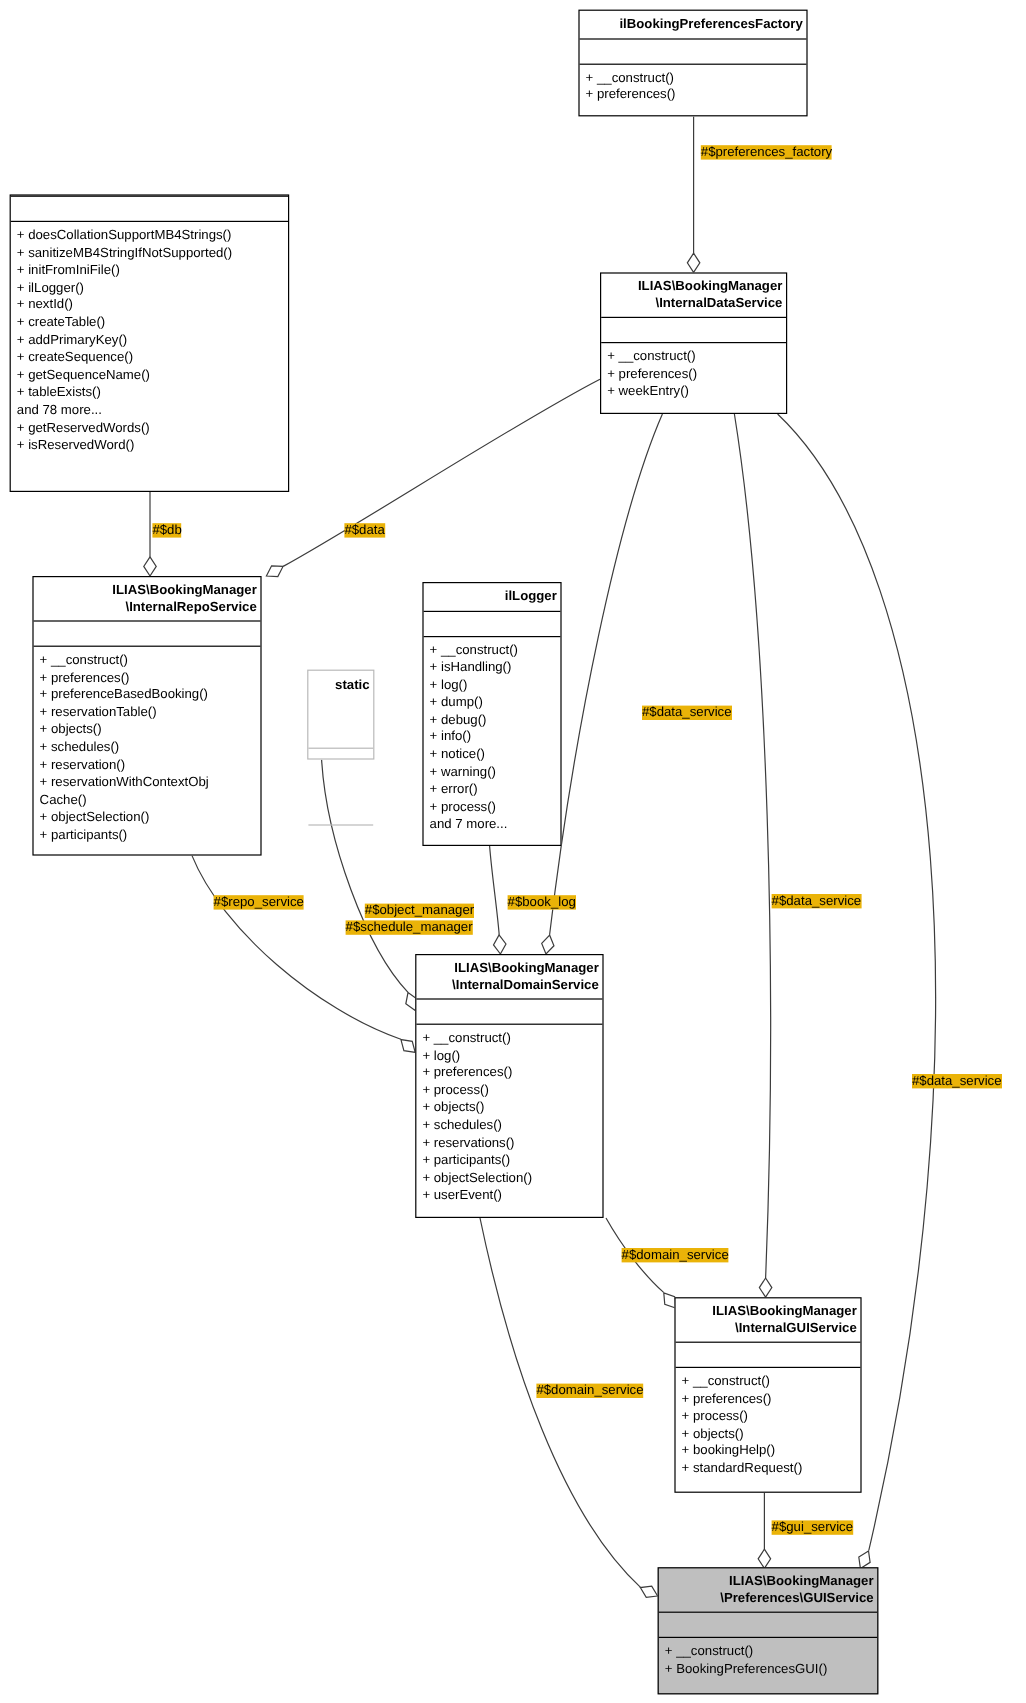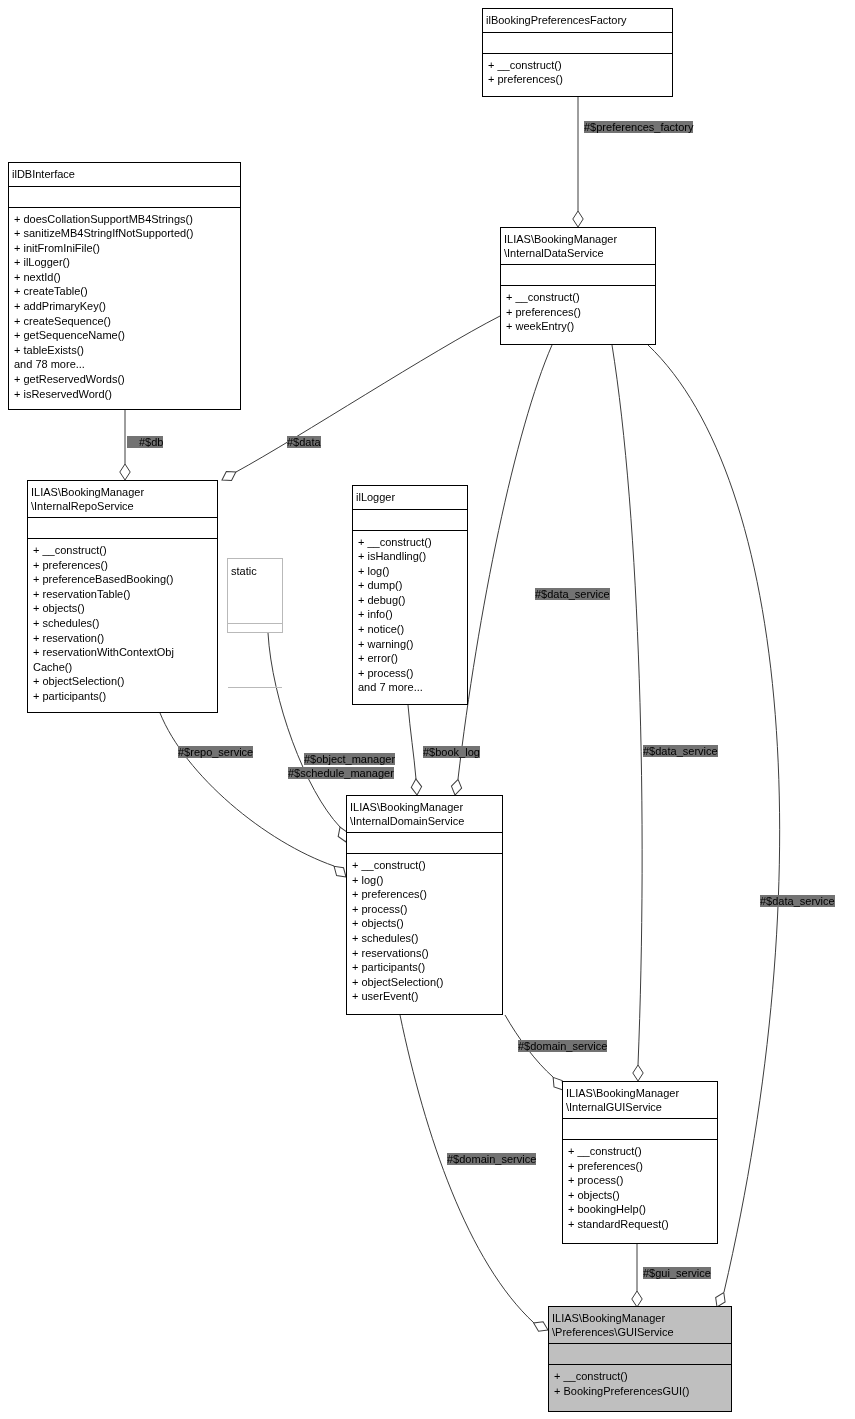--- a/index.html
+++ b/index.html
@@ -6,35 +6,35 @@
   html,body { background:#ffffff; }
   body {
     width:855px; height:1419px; position:relative; overflow:hidden;
     font-family:"Liberation Sans", sans-serif; color:#000;
   }
   .edges-svg { position:absolute; left:0; top:0; pointer-events:none; }
   .uml-box {
     position:absolute; background:#ffffff; border:1px solid #000000;
     font-size:11px; display:flex; flex-direction:column;
   }
-  .uml-title { text-align:left; padding:5px 3px 4px; }
+  .uml-title { text-align:right; padding:5px 3px 4px;font-weight:bold; }
   .uml-title div { line-height:13.5px; white-space:nowrap; }
   .uml-attrs { border-top:1px solid #000000; height:21px; flex:0 0 auto; }
   .uml-methods {
     border-top:1px solid #000000; padding:4px 3px 4px 5px;
     text-align:left; flex:1 1 auto; overflow:hidden;
   }
   .uml-methods div { line-height:14.6px; white-space:nowrap; }
   .uml-box.current { background:#bfbfbf; }
   .uml-box.static-box { border-color:#b9b9b9; }
   .static-box .uml-attrs, .static-box .uml-methods { border-top-color:#b9b9b9; }
   .static-box .uml-attrs { height:24px; }
   .static-box .uml-title { padding-top:6px; }
   .edge-label {
-    position:absolute; font-size:11px; white-space:nowrap; background:#737373;
+    position:absolute; font-size:11px; white-space:nowrap; background:#eab308;
   }
 </style>
 </head>
 <body>
 
 <svg class="edges-svg" width="855" height="1419" viewBox="0 0 855 1419">
   <g fill="none" stroke="#3c3c3c" stroke-width="1">
     <path d="M578,97 L578,211"></path>
     <path d="M125,410 L125,464"></path>
     <path d="M500,316 C430,352 300,437 236,472"></path>
@@ -69,23 +69,20 @@
       <div>ilBookingPreferencesFactory</div>
     </div>
   <div class="uml-attrs"></div>
   <div class="uml-methods">
       <div>+ __construct()</div>
       <div>+ preferences()</div>
     </div>
 </div>
 
 <div class="uml-box" style="left:8px; top:162px; width:233px; height:248px;">
-  <div class="uml-title">
-      <div>ilDBInterface</div>
-    </div>
   <div class="uml-attrs"></div>
   <div class="uml-methods">
       <div>+ doesCollationSupportMB4Strings()</div>
       <div>+ sanitizeMB4StringIfNotSupported()</div>
       <div>+ initFromIniFile()</div>
       <div>+ ilLogger()</div>
       <div>+ nextId()</div>
       <div>+ createTable()</div>
       <div>+ addPrimaryKey()</div>
       <div>+ createSequence()</div>
@@ -124,21 +121,21 @@
       <div>+ objects()</div>
       <div>+ schedules()</div>
       <div>+ reservation()</div>
       <div>+ reservationWithContextObj</div>
       <div>Cache()</div>
       <div>+ objectSelection()</div>
       <div>+ participants()</div>
     </div>
 </div>
 
-<div class="uml-box static-box" style="left:227px; top:558px; width:56px; height:75px;gap:40px;">
+<div class="uml-box static-box" style="left:256px; top:558px; width:56px; height:75px;gap:40px;">
   <div class="uml-title">
       <div>static</div>
     </div>
   <div class="uml-attrs"></div>
   <div class="uml-methods"></div>
 </div>
 
 <div class="uml-box" style="left:352px; top:485px; width:116px; height:220px;">
   <div class="uml-title">
       <div>ilLogger</div>
@@ -201,21 +198,21 @@
       <div>\Preferences\GUIService</div>
     </div>
   <div class="uml-attrs"></div>
   <div class="uml-methods">
       <div>+ __construct()</div>
       <div>+ BookingPreferencesGUI()</div>
     </div>
 </div>
 
 <span class="edge-label" style="left:584px; top:121px;">#$preferences_factory</span>
-<span class="edge-label" style="left:127px; top:436px;padding-left:12px;">#$db</span>
+<span class="edge-label" style="left:127px; top:436px;">#$db</span>
 <span class="edge-label" style="left:287px; top:436px;">#$data</span>
 <span class="edge-label" style="left:178px; top:746px;">#$repo_service</span>
 <span class="edge-label" style="left:288px; top:767px;text-align:center;">#$schedule_manager</span>
 <span class="edge-label" style="left:304px; top:753px;">#$object_manager</span>
 <span class="edge-label" style="left:423px; top:746px;">#$book_log</span>
 <span class="edge-label" style="left:535px; top:588px;">#$data_service</span>
 <span class="edge-label" style="left:643px; top:745px;">#$data_service</span>
 <span class="edge-label" style="left:760px; top:895px;">#$data_service</span>
 <span class="edge-label" style="left:518px; top:1040px;">#$domain_service</span>
 <span class="edge-label" style="left:447px; top:1153px;">#$domain_service</span>

